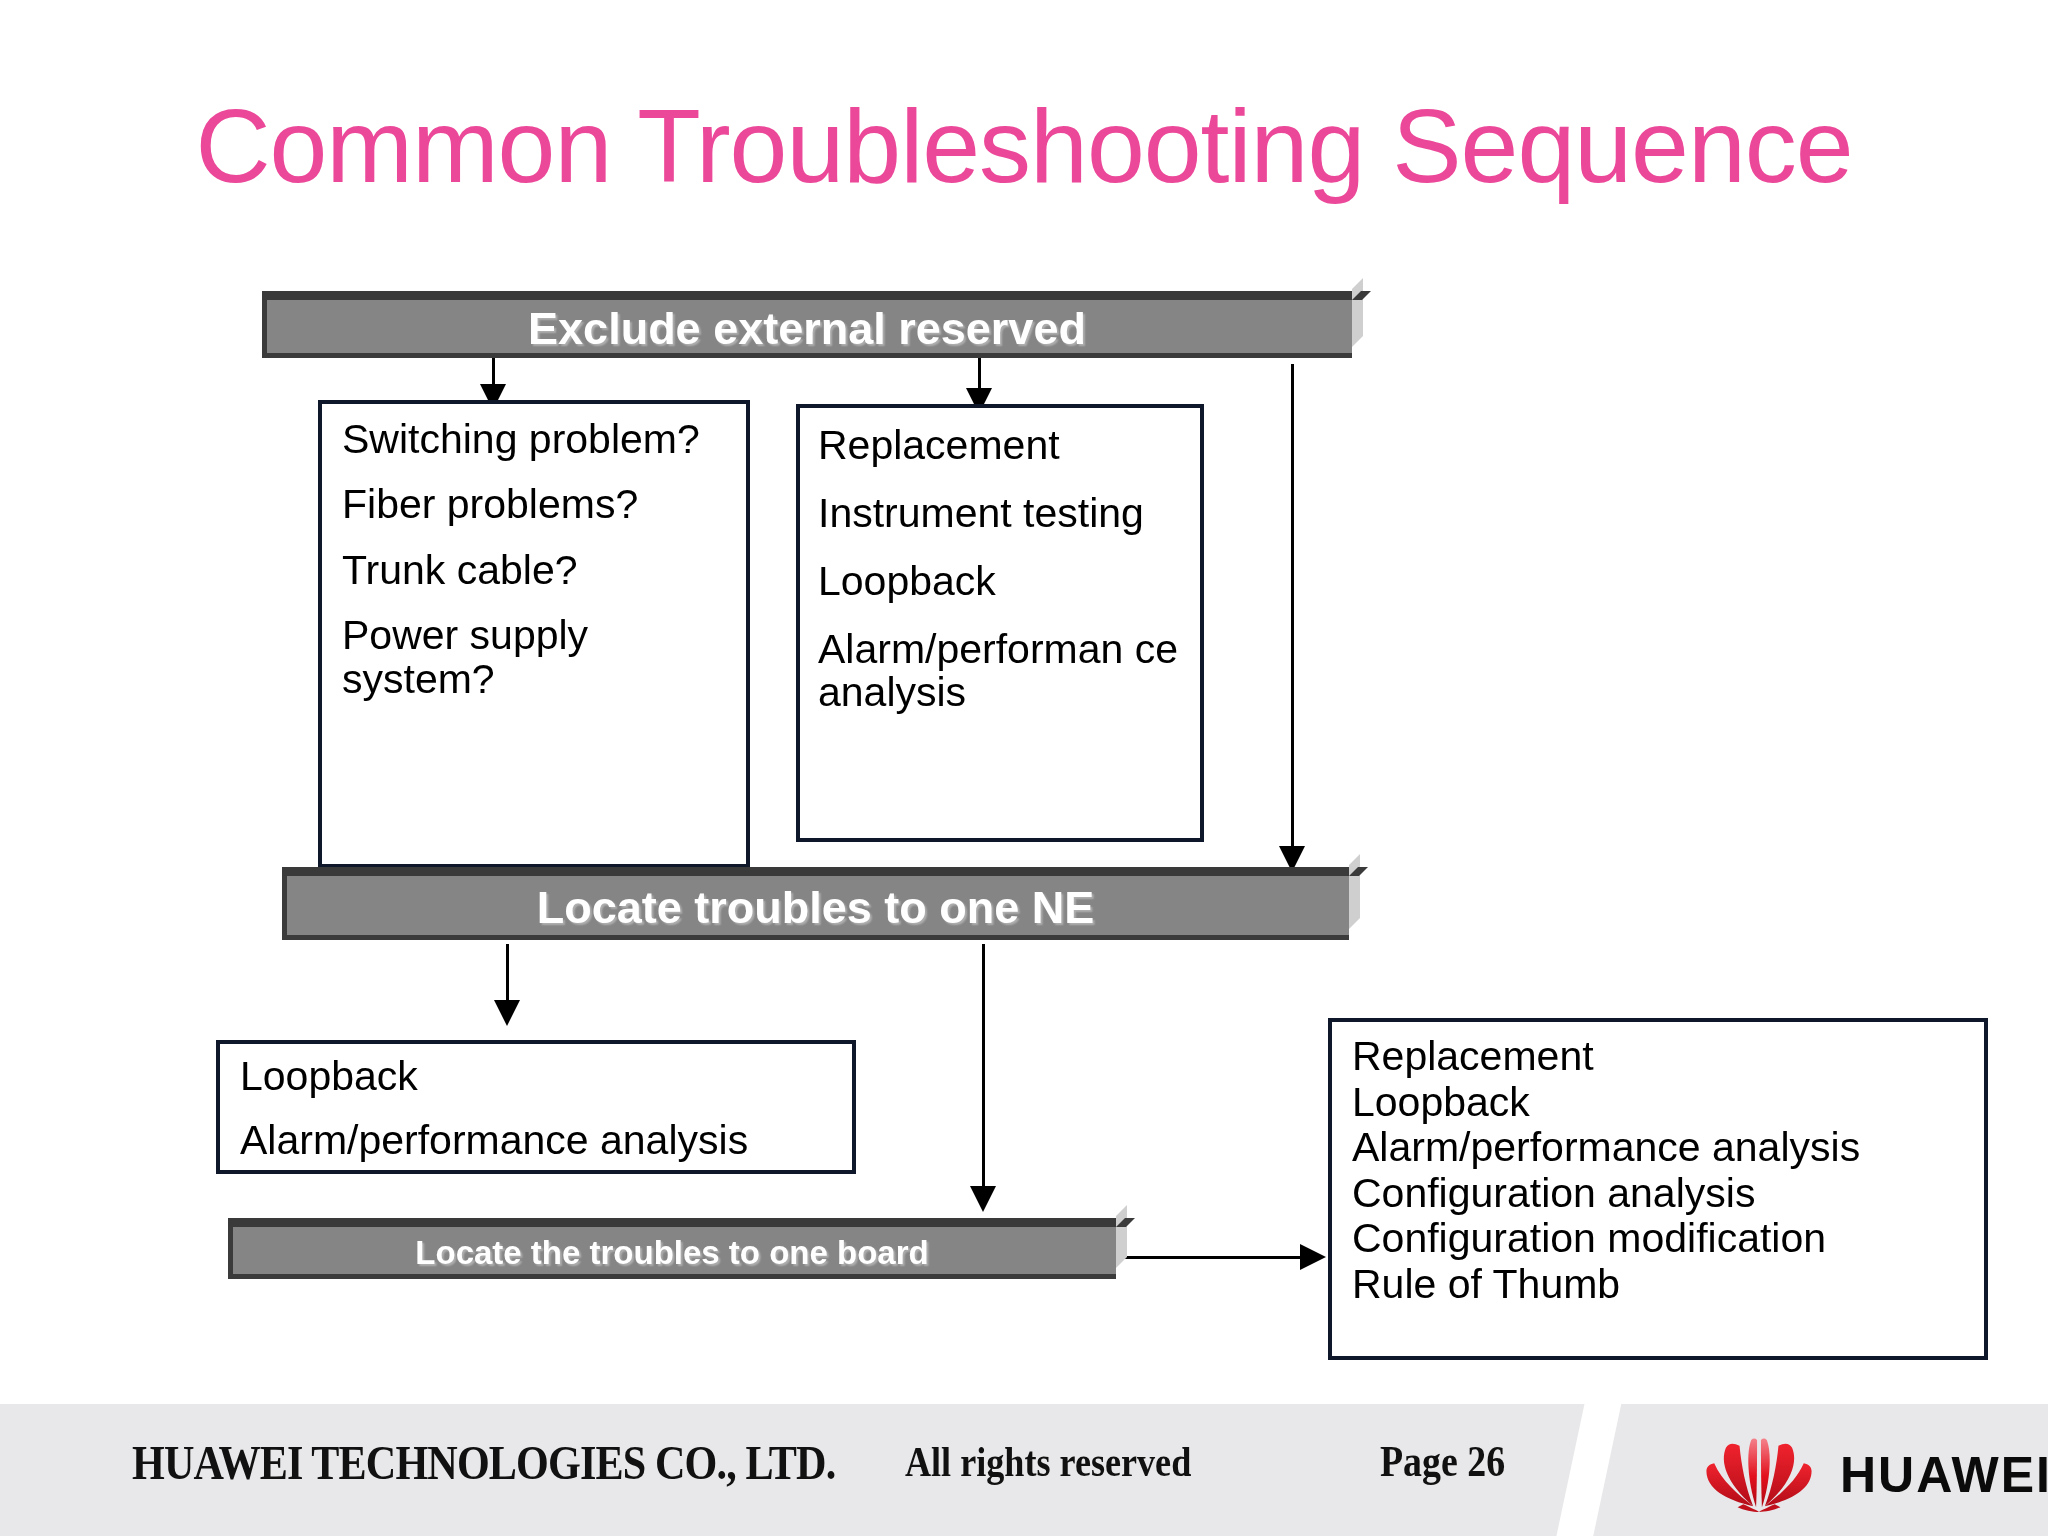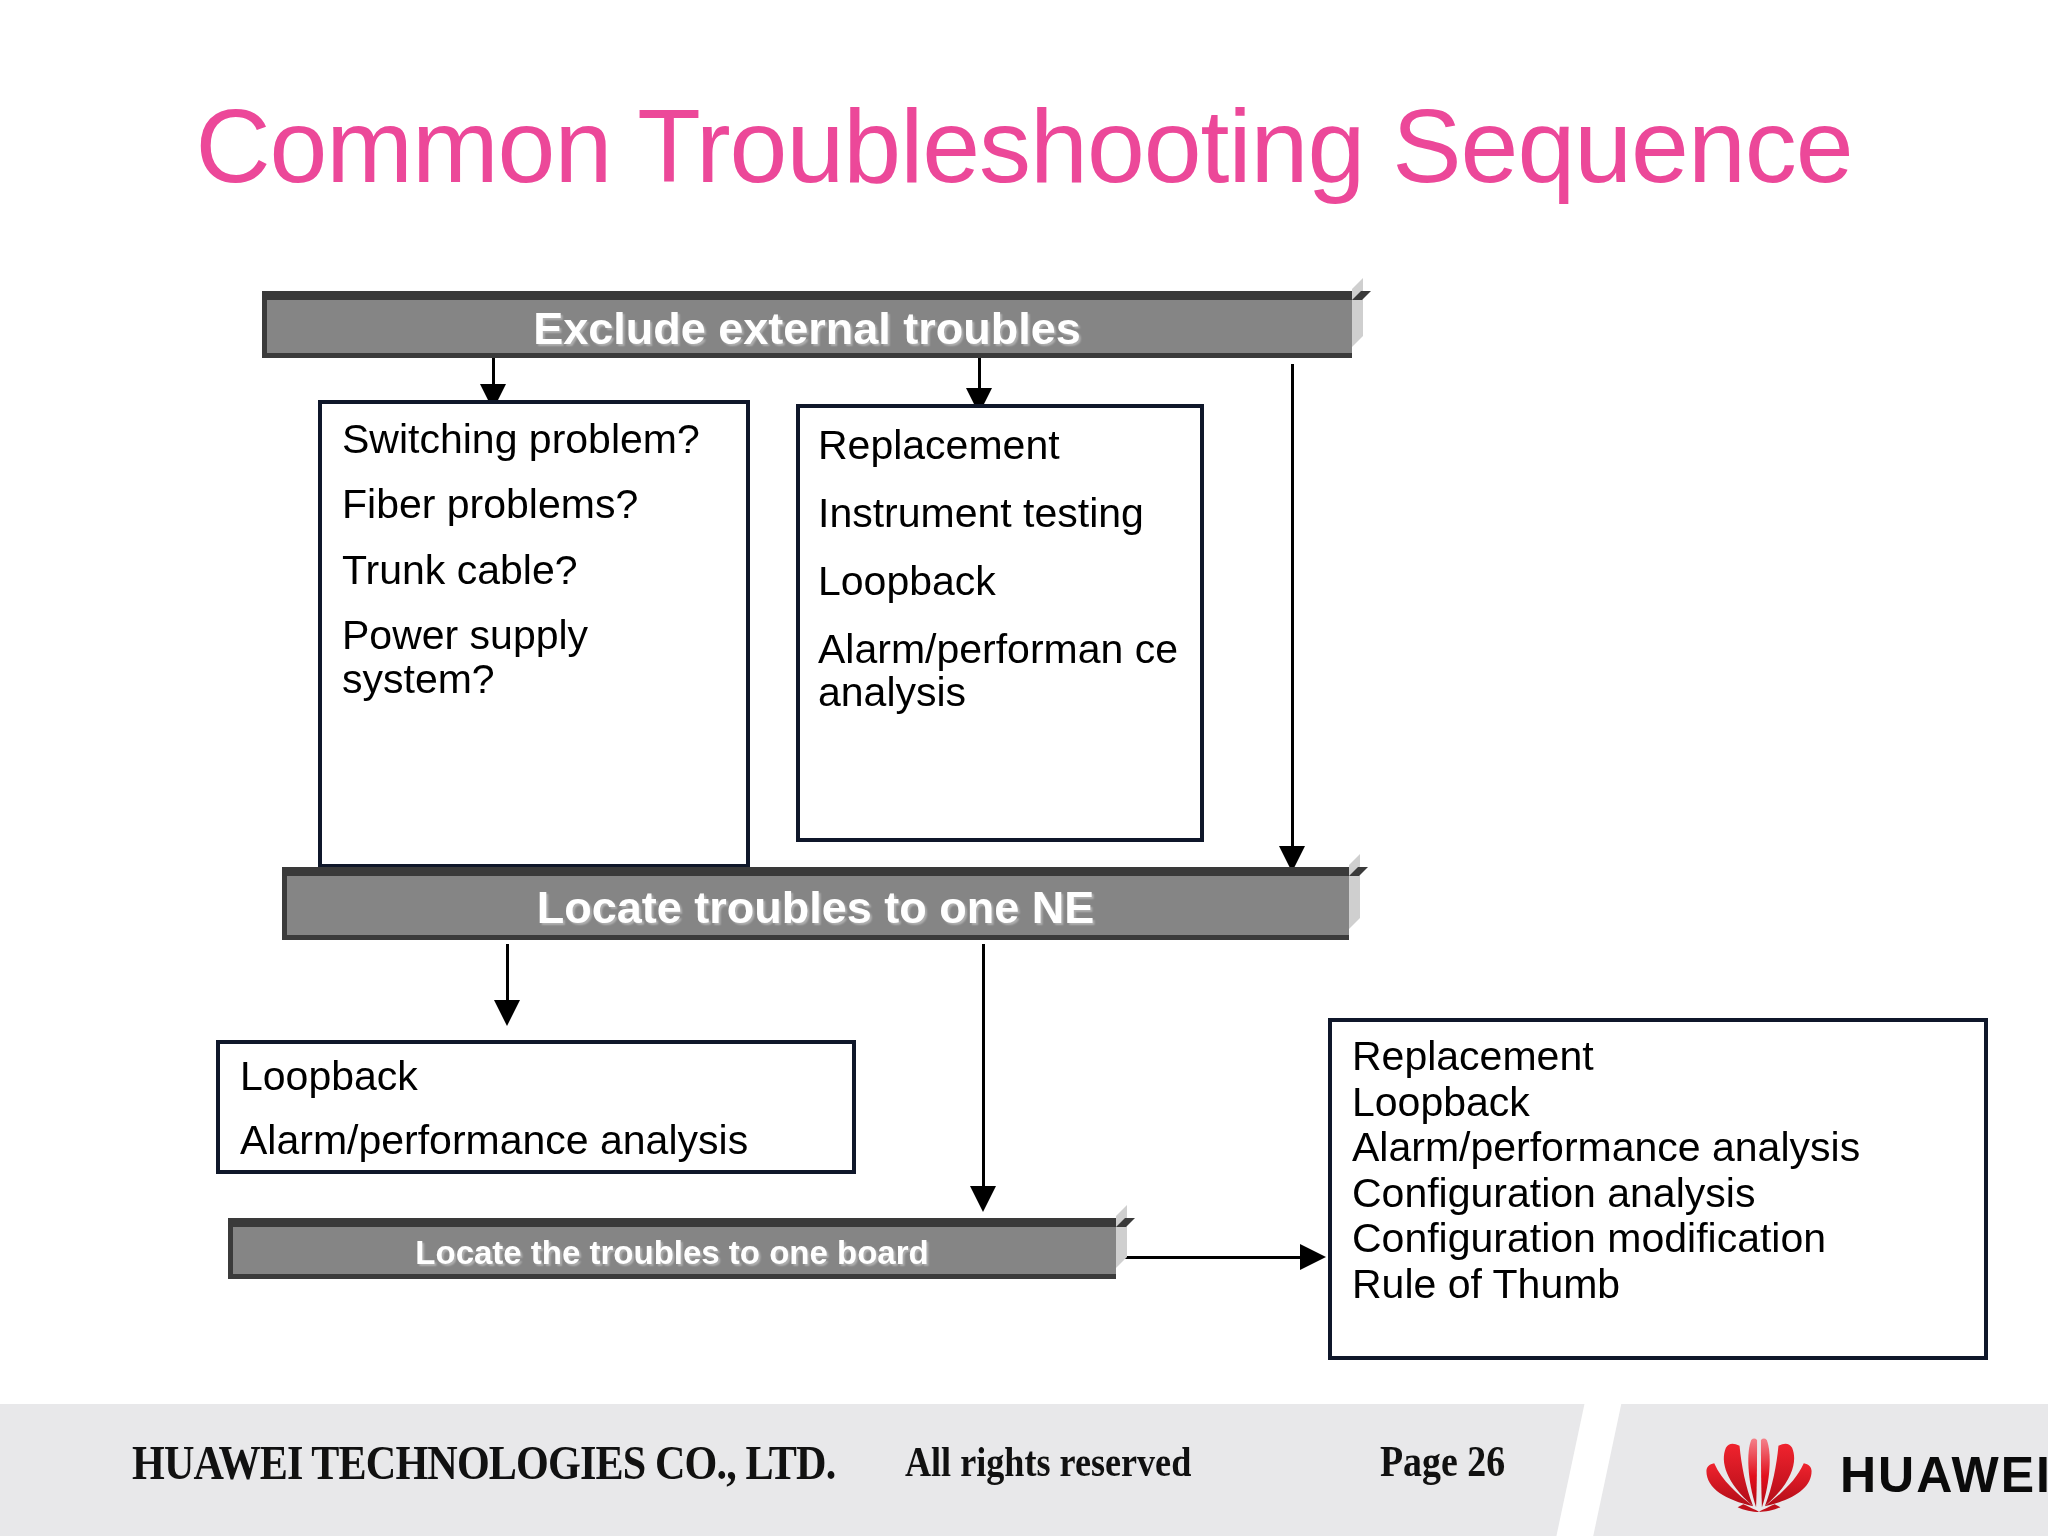--- a/index.html
+++ b/index.html
@@ -309,21 +309,21 @@
     <div class="line">Replacement</div>
     <div class="line">Loopback</div>
     <div class="line">Alarm/performance analysis</div>
     <div class="line">Configuration analysis</div>
     <div class="line">Configuration modification</div>
     <div class="line">Rule of Thumb</div>
   </div>
 
   <div class="bar" id="bar-exclude">
     <span class="cap"></span>
-    <span class="bar-inner">Exclude external troubles</span>
+    <span class="bar-inner">Exclude external reserved</span>
   </div>
 
   <div class="bar" id="bar-locate-ne">
     <span class="cap"></span>
     <span class="bar-inner">Locate troubles to one NE</span>
   </div>
 
   <div class="bar" id="bar-locate-board">
     <span class="cap"></span>
     <span class="bar-inner">Locate the troubles to one board</span>

